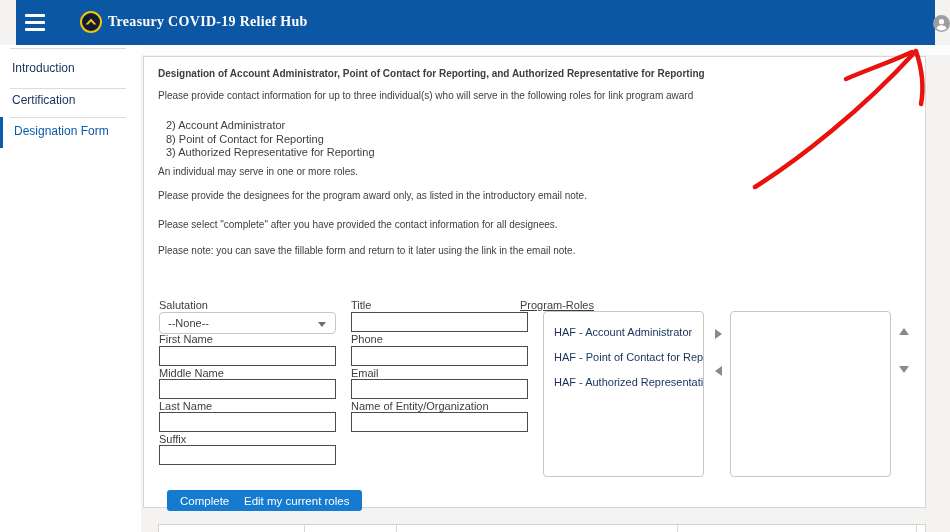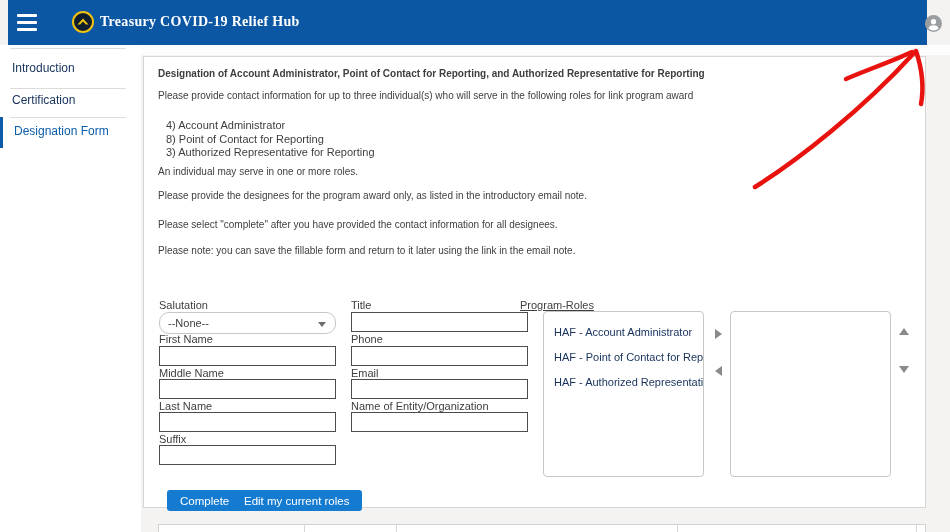--- a/index.html
+++ b/index.html
@@ -5,21 +5,21 @@
   * { margin:0; padding:0; box-sizing:border-box; }
   html,body { background:#e9e9e9; }
   .frame {
     position:relative; width:950px; height:532px; overflow:hidden;
     background:#f4f3f2; font-family:"Liberation Sans", sans-serif;
     color:#3e3e3c; -webkit-font-smoothing:antialiased;
   }
   .abs { position:absolute; }
 
   
-  .topbar { position:absolute; left:8px; top:0; width:919px; height:45px; background:#0b57a4; }
+  .topbar { position:absolute; left:16px; top:0; width:919px; height:45px; background:#0b57a4; }
   .hamburger { position:absolute; left:9px; top:14px; width:20px; height:17px; cursor:pointer; }
   .hamburger span { display:block; height:3px; width:20px; background:#fff; border-radius:1px; margin-bottom:4px; }
   .brand-title { position:absolute; left:92px; top:14px; color:#fff;
     font-family:"Liberation Serif", serif; font-size:14px; font-weight:600; letter-spacing:.3px; }
   .whitestrip { position:absolute; left:0; top:45px; width:950px; height:10px; background:#fdfdfd; }
 
   
   .sidebar { position:absolute; left:0; top:45px; width:141px; height:487px; background:#fff; }
   .side-divider { position:absolute; left:10px; width:116px; height:1px; background:#dcdcdc; }
   .side-item { position:absolute; left:12px; font-size:12px; color:#16325c; cursor:pointer; white-space:nowrap; }
@@ -31,21 +31,21 @@
     background:#fff; border:1px solid #d8d6d4; }
   .para { position:absolute; left:14px; font-size:10px; color:#3e3e3c; white-space:nowrap; }
   .heading { font-weight:600; }
   .listline { position:absolute; left:22px; font-size:11px; white-space:nowrap; }
 
   
   .flabel { position:absolute; font-size:11px; color:#3e3e3c; white-space:nowrap; }
   .tinput { position:absolute; width:177px; height:20px; border:1px solid #4c4c4c;
     background:#fff; font-size:11px; padding:0 5px; font-family:"Liberation Sans", sans-serif; }
   .selectbox { position:absolute; width:177px; height:22px; border:1px solid #c9c7c5;
-    border-radius:10px; background:#fff; font-size:11px; color:#3e3e3c;
+    border-radius:4px; background:#fff; font-size:11px; color:#3e3e3c;
     display:flex; align-items:center; padding:0 8px; cursor:pointer; }
   .caret-down { position:absolute; right:9px; top:9px; width:0; height:0;
     border-left:4px solid transparent; border-right:4px solid transparent; border-top:5px solid #706e6b; }
   .listbox { position:absolute; width:161px; height:166px; border:1px solid #c9c7c5;
     border-radius:4px; background:#fff; overflow:hidden; padding-top:8px; }
   .lb-option { font-size:11px; color:#16325c; padding:6px 10px 7px 10px; white-space:nowrap; cursor:pointer; }
   .tri { position:absolute; width:0; height:0; cursor:pointer; }
   .tri.right { border-top:5px solid transparent; border-bottom:5px solid transparent; border-left:7px solid #8c8a88; }
   .tri.left  { border-top:5px solid transparent; border-bottom:5px solid transparent; border-right:7px solid #8c8a88; }
   .tri.up    { border-left:5px solid transparent; border-right:5px solid transparent; border-bottom:7px solid #8c8a88; }
@@ -100,21 +100,21 @@
     <div class="side-divider" style="top:72px;"></div>
     <div class="active-bar" style="top:72px; height:31px;"></div>
     <div class="side-item active" style="top:79px;">Designation Form</div>
   </div>
 
   <div class="card">
 
     <div class="para heading" style="top:11px;">Designation of Account Administrator, Point of Contact for Reporting, and Authorized Representative for Reporting</div>
     <div class="para" style="top:33px;">Please provide contact information for up to three individual(s) who will serve in the following roles for link program award</div>
 
-    <div class="listline" style="top:62px;">4) Account Administrator</div>
+    <div class="listline" style="top:62px;">2) Account Administrator</div>
     <div class="listline" style="top:76px;">8) Point of Contact for Reporting</div>
     <div class="listline" style="top:89px;">3) Authorized Representative for Reporting</div>
 
     <div class="para" style="top:109px;">An individual may serve in one or more roles.</div>
     <div class="para" style="top:133px;">Please provide the designees for the program award only, as listed in the introductory email note.</div>
     <div class="para" style="top:162px;">Please select "complete" after you have provided the contact information for all designees.</div>
     <div class="para" style="top:188px;">Please note: you can save the fillable form and return to it later using the link in the email note.</div>
 
     <div class="flabel" style="left:15px; top:242px;">Salutation</div>
     <div class="selectbox" style="left:15px; top:255px;">

